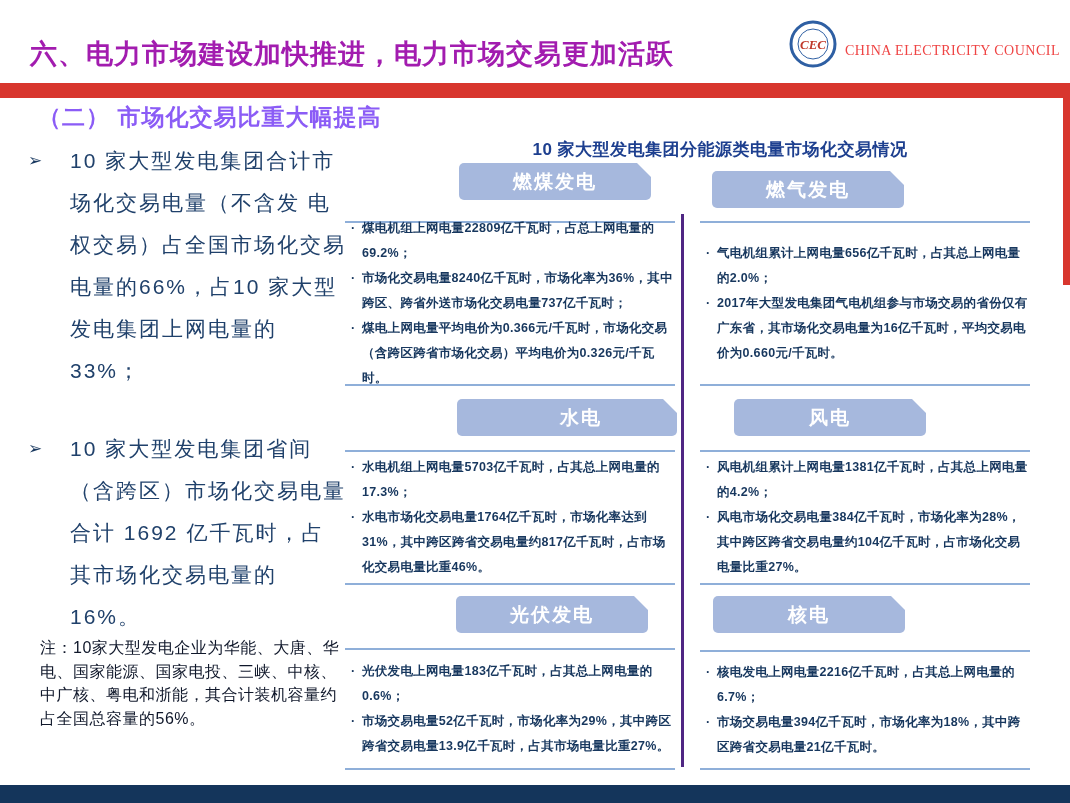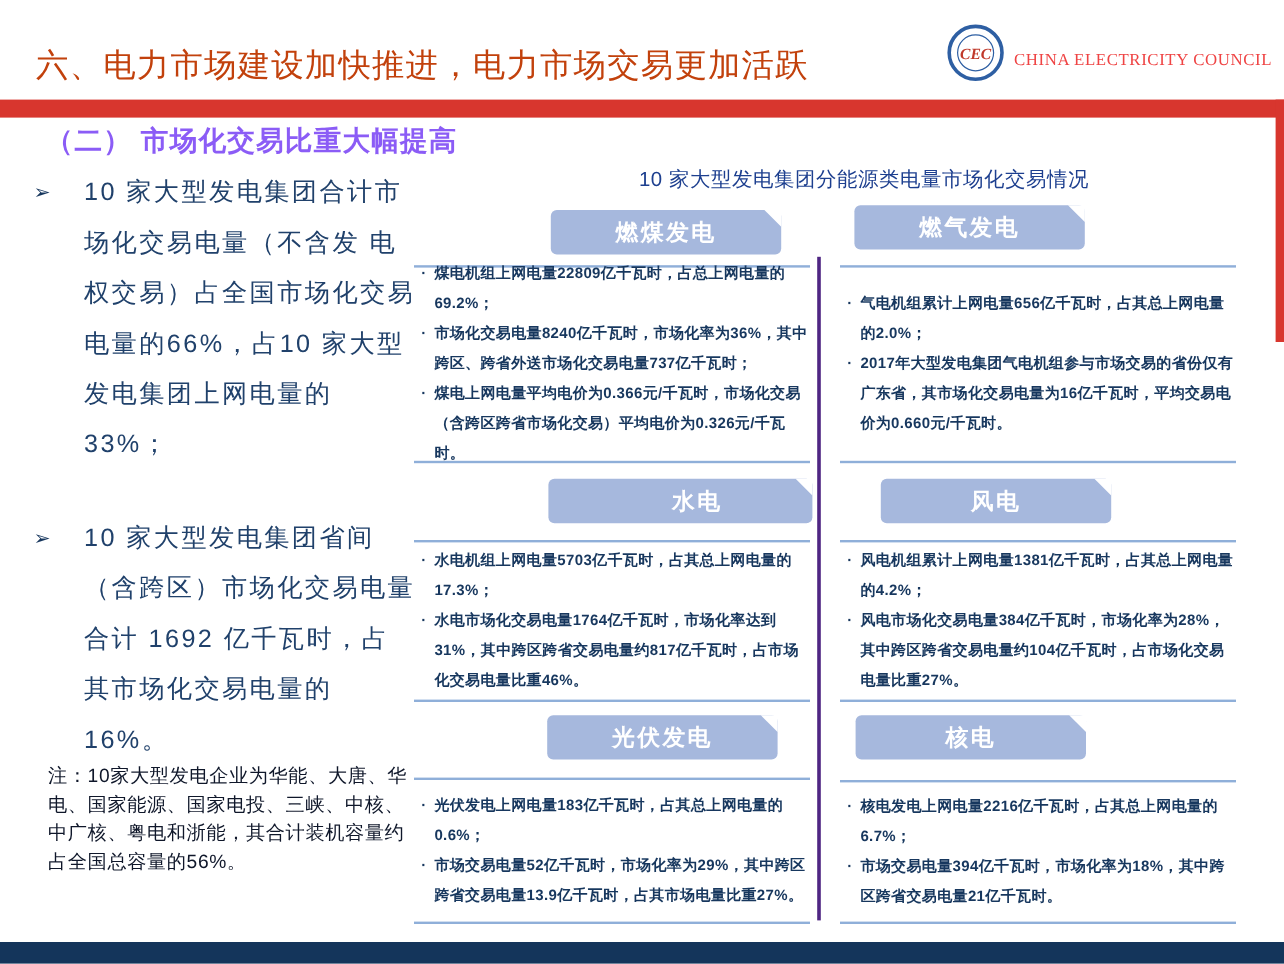--- a/index.html
+++ b/index.html
@@ -2,22 +2,22 @@
 <html><head>
 <meta charset="utf-8">
 <style>
   html,body{margin:0;padding:0;}
   body{
     width:1070px;height:803px;position:relative;background:#ffffff;overflow:hidden;
     font-family:"Liberation Sans","DejaVu Sans",sans-serif;
   }
   
   .slide-title{
-    position:absolute;left:30px;top:36px;font-size:27px;font-weight:normal;
-    color:#c2410c;letter-spacing:1px;white-space:nowrap;
+    position:absolute;left:30px;top:36px;font-size:27px;font-weight:bold;
+    color:#a21caf;letter-spacing:1px;white-space:nowrap;
   }
   .logo-wrap{position:absolute;right:10px;top:20px;display:flex;align-items:center;justify-content:center;}
   .emblem{width:48px;height:48px;margin-right:8px;}
   .logo-text{display:flex;flex-direction:column;align-items:flex-start;}
   .logo-cn{font-size:21px;font-weight:bold;color:#111;letter-spacing:1px;}
   .logo-en{font-size:14px;color:#ef4444;font-family:"Liberation Serif","DejaVu Serif",serif;letter-spacing:.5px;margin-top:14px;}
   .red-bar{position:absolute;left:0;top:83px;width:1070px;height:15px;background:#D8362E;}
   .red-strip{position:absolute;right:0;top:83px;width:7px;height:202px;background:#D8362E;}
   .footer-bar{position:absolute;left:0;top:785px;width:1070px;height:18px;background:#14355B;}
   
@@ -30,21 +30,21 @@
   .lbullet + .lbullet{margin-top:36px;}
   .lbullet .arrow{width:42px;font-size:17px;line-height:42px;color:#17375E;flex:none;}
   .lbullet .ltext{flex:1;font-size:21px;line-height:42px;letter-spacing:2px;}
   .note{
     position:absolute;left:40px;top:636px;width:300px;font-size:16px;line-height:23.5px;
     color:#0f172a;letter-spacing:.5px;
   }
   
   .rp-title{
     position:absolute;left:400px;top:138px;width:640px;text-align:center;
-    font-size:17px;font-weight:normal;color:#1D3F8F;letter-spacing:.5px;
+    font-size:17px;font-weight:bold;color:#1D3F8F;letter-spacing:.5px;
   }
   .divider{position:absolute;left:681px;top:214px;width:3px;height:553px;background:#4F2683;}
   .pill{
     position:absolute;width:192px;height:37px;background:#A6B8DD;
     border-radius:5px;display:flex;align-items:center;justify-content:center;
   }
   .pill .snip{position:absolute;top:0;right:0;width:0;height:0;
     border-top:14px solid #ffffff;border-left:14px solid transparent;}
   .pill .pill-label{color:#ffffff;font-size:19px;font-weight:bold;letter-spacing:2px;}
   .block{
@@ -85,21 +85,21 @@
   <div class="lbullet">
     <span class="arrow">➢</span>
     <span class="ltext">10 家大型发电集团省间（含跨区）市场化交易电量合计 1692 亿千瓦时，占其市场化交易电量的 16%。</span>
   </div>
 </div>
 <div class="note">注：10家大型发电企业为华能、大唐、华电、国家能源、国家电投、三峡、中核、中广核、粤电和浙能，其合计装机容量约占全国总容量的56%。</div>
 
 <div class="rp-title">10 家大型发电集团分能源类电量市场化交易情况</div>
 <div class="divider"></div>
 
-<div class="pill" style="left:459px;top:175px;">
+<div class="pill" style="left:459px;top:163px;">
   <span class="pill-label">燃煤发电</span>
   <span class="snip"></span>
 </div>
 <div class="block" style="left:345px;top:221px;height:165px;">
   <div class="bullet">
     <span class="dot">·</span>
     <span class="btext">煤电机组上网电量22809亿千瓦时，占总上网电量的69.2%；</span>
   </div>
   <div class="bullet">
     <span class="dot">·</span>

